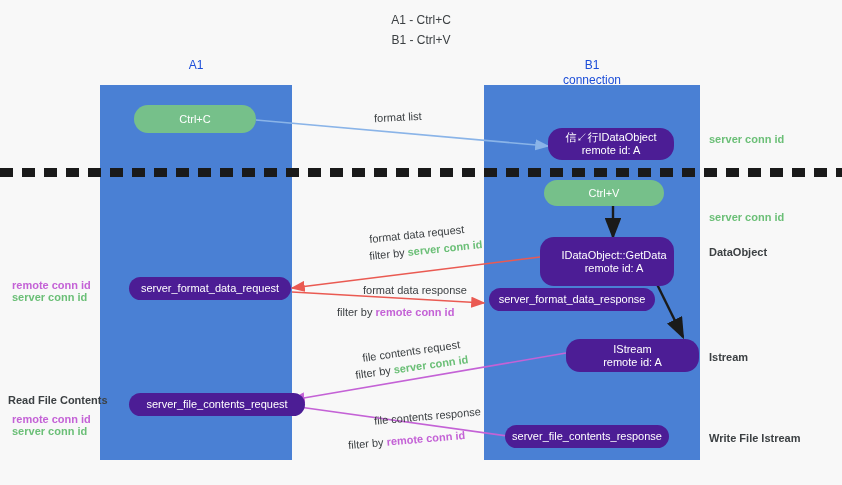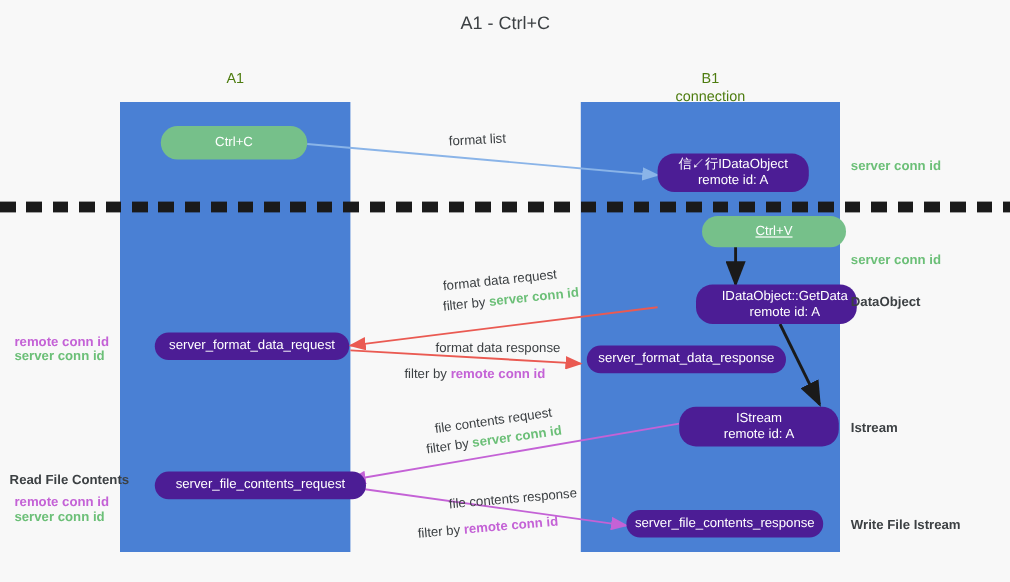--- a/index.html
+++ b/index.html
@@ -10,26 +10,26 @@
     font-family: "Liberation Sans", sans-serif;
     position: relative;
     overflow: hidden;
     color: #3c4043;
   }
   #stage { position:absolute; inset:0; }
 
   
   .title {
     position:absolute; left:0; right:0; top:10px;
-    text-align:center; font-size:15px; line-height:20px; color:#3c4043;
+    text-align:center; font-size:12px; line-height:20px; color:#3c4043;
   }
 
   
   .lane-head {
-    position:absolute; text-align:center; font-size:12px; line-height:15px; color:#4d7c0f;
+    position:absolute; text-align:center; font-size:12px; line-height:15px; color:#1d4ed8;
   }
   .lane-head .sub { display:block; }
 
   
   .lane {
     position:absolute; background:#4a80d4; top:85px; height:375px;
   }
   #lane-a { left:100px; width:192px; }
   #lane-b { left:484px; width:216px; }
 
@@ -66,20 +66,21 @@
 
   svg.layer { position:absolute; inset:0; width:842px; height:485px; pointer-events:none; }
 </style>
 </head>
 <body>
 
 <div id="stage">
 
   <div class="title">
     <div>A1 - Ctrl+C</div>
+    <div>B1 - Ctrl+V</div>
   </div>
 
   <div class="lane-head" style="left:100px; top:58px; width:192px;">
     <span>A1</span>
   </div>
   <div class="lane-head" style="left:484px; top:58px; width:216px;">
     <span>B1</span>
     <span class="sub">connection</span>
   </div>
 
@@ -121,25 +122,25 @@
 
   <div class="box green" style="left:134px; top:105px; width:122px; height:28px;">
     <span>Ctrl+C</span>
   </div>
 
   <div class="box orange" style="left:548px; top:128px; width:126px; height:32px;">
     <span>信↙行IDataObject</span>
     <span class="l2">remote id: A</span>
   </div>
 
-  <div class="box green" style="left:585px; top:180px; width:120px; height:26px;text-decoration:underline;">
+  <div class="box green" style="left:544px; top:180px; width:120px; height:26px;">
     <span>Ctrl+V</span>
   </div>
 
-  <div class="box orange" style="left:580px; top:237px; width:134px; height:33px;padding-left:20px;">
+  <div class="box orange" style="left:540px; top:237px; width:134px; height:49px;padding-left:20px;">
     <span>IDataObject::GetData</span>
     <span class="l2">remote id: A</span>
   </div>
 
   <div class="box orange" style="left:489px; top:288px; width:166px; height:23px;">
     <span>server_format_data_response</span>
   </div>
 
   <div class="box orange" style="left:129px; top:277px; width:162px; height:23px;">
     <span>server_format_data_request</span>
@@ -147,21 +148,21 @@
 
   <div class="box orange" style="left:566px; top:339px; width:133px; height:33px;">
     <span>IStream</span>
     <span class="l2">remote id: A</span>
   </div>
 
   <div class="box orange" style="left:129px; top:393px; width:176px; height:23px;">
     <span>server_file_contents_request</span>
   </div>
 
-  <div class="box orange" style="left:522px; top:425px; width:164px; height:23px;">
+  <div class="box orange" style="left:505px; top:425px; width:164px; height:23px;">
     <span>server_file_contents_response</span>
   </div>
 
   <div class="side-label green-txt" style="left:709px; top:132px;">server conn id</div>
   <div class="side-label green-txt" style="left:709px; top:210px;">server conn id</div>
   <div class="side-label dark-txt" style="left:709px; top:245px;">DataObject</div>
   <div class="side-label dark-txt" style="left:709px; top:350px;">Istream</div>
   <div class="side-label dark-txt" style="left:709px; top:431px;">Write File Istream</div>
 
   <div class="side-label purple-txt" style="left:12px; top:278px;">remote conn id</div>

